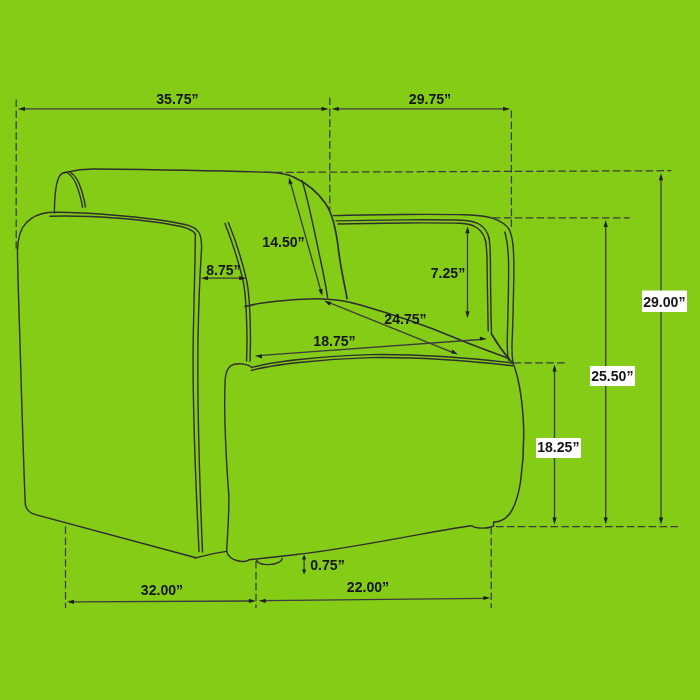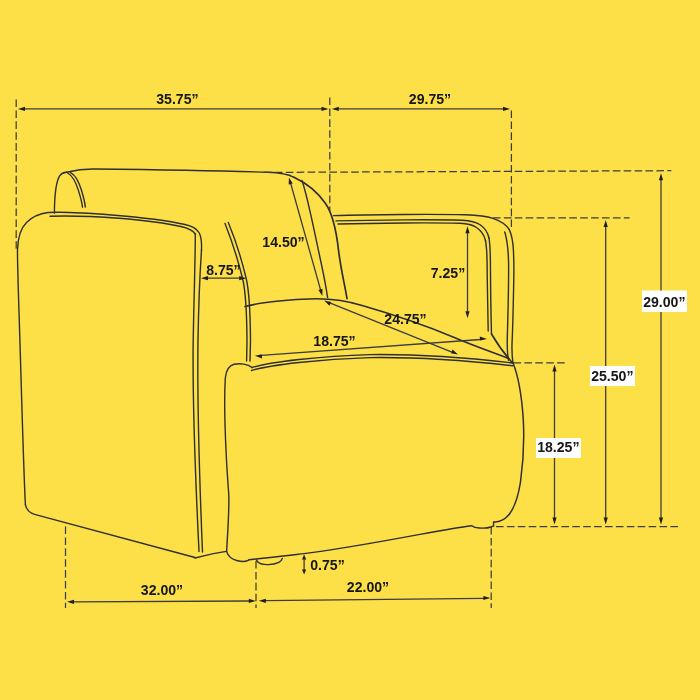--- a/index.html
+++ b/index.html
@@ -1,16 +1,16 @@
 <!DOCTYPE html>
 <html><head>
 <meta charset="utf-8">
 <style>
   html,body{margin:0;padding:0;background:#ffffff;}
-  #wrap{width:700px;height:700px;position:relative;background:#fde047;overflow:hidden;}
+  #wrap{width:700px;height:700px;position:relative;background:#84cc16;overflow:hidden;}
   text{font-family:"Liberation Sans",sans-serif;font-weight:bold;fill:#161616;}
 </style>
 </head>
 <body>
 <div id="wrap">
 <svg width="700" height="700" viewBox="0 0 700 700">
 <g fill="none" stroke="#2e2e2e" stroke-width="1.4" stroke-linecap="round" stroke-linejoin="round">
 
   <path d="M25.4,504.6 C24,480 22.3,420 20.5,360 C19.5,325 17.2,262 17.5,250 C17.8,238 20,229 26.5,222.5 C32,217 40,213.5 48,212.5 C70,211 150,216.5 185,224.5 C191.5,226 196.5,228.5 199,232.5 C201,236 201.8,243 201.5,250"></path>
 

